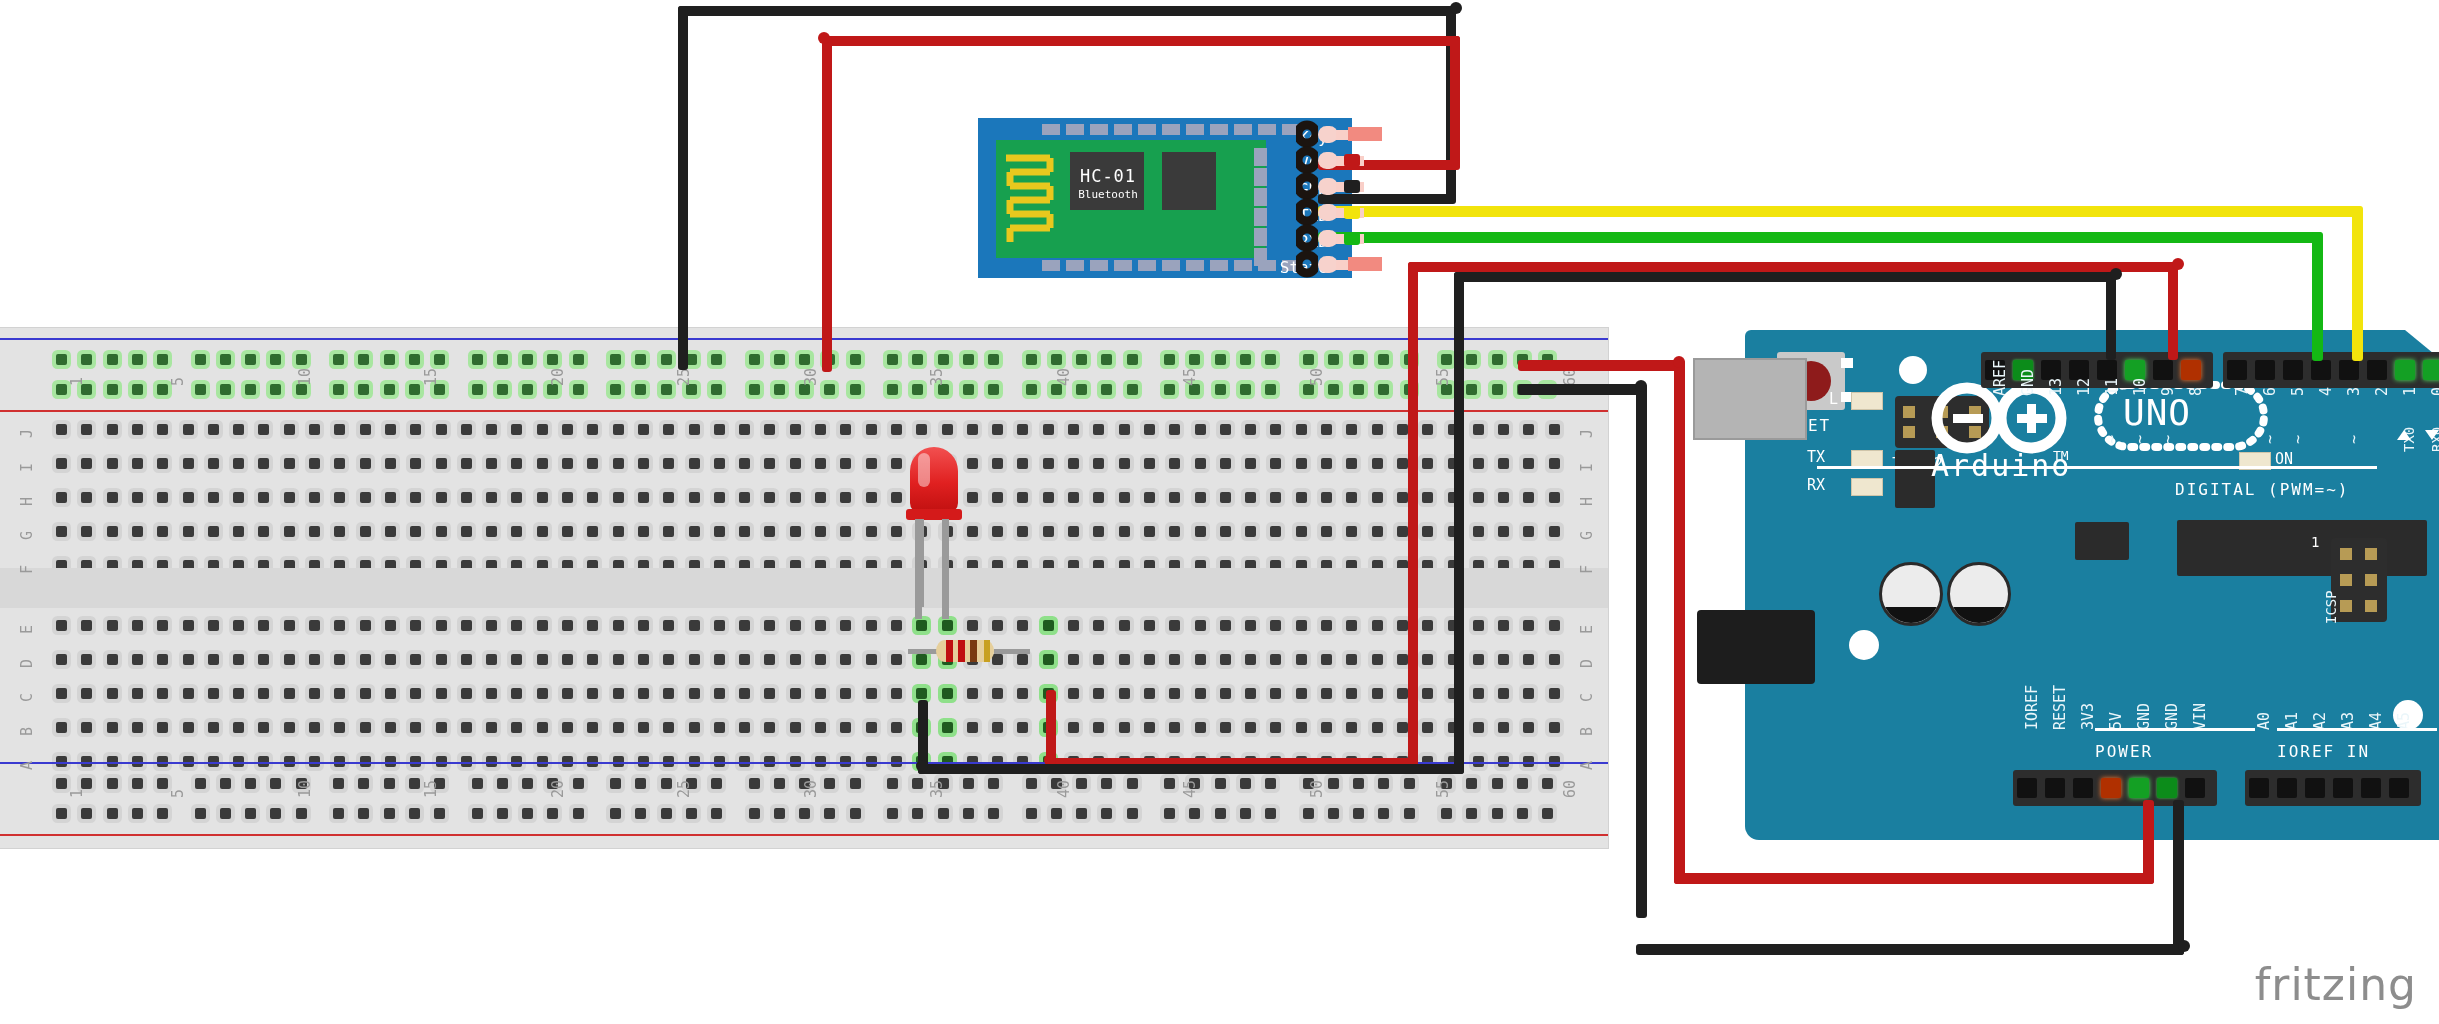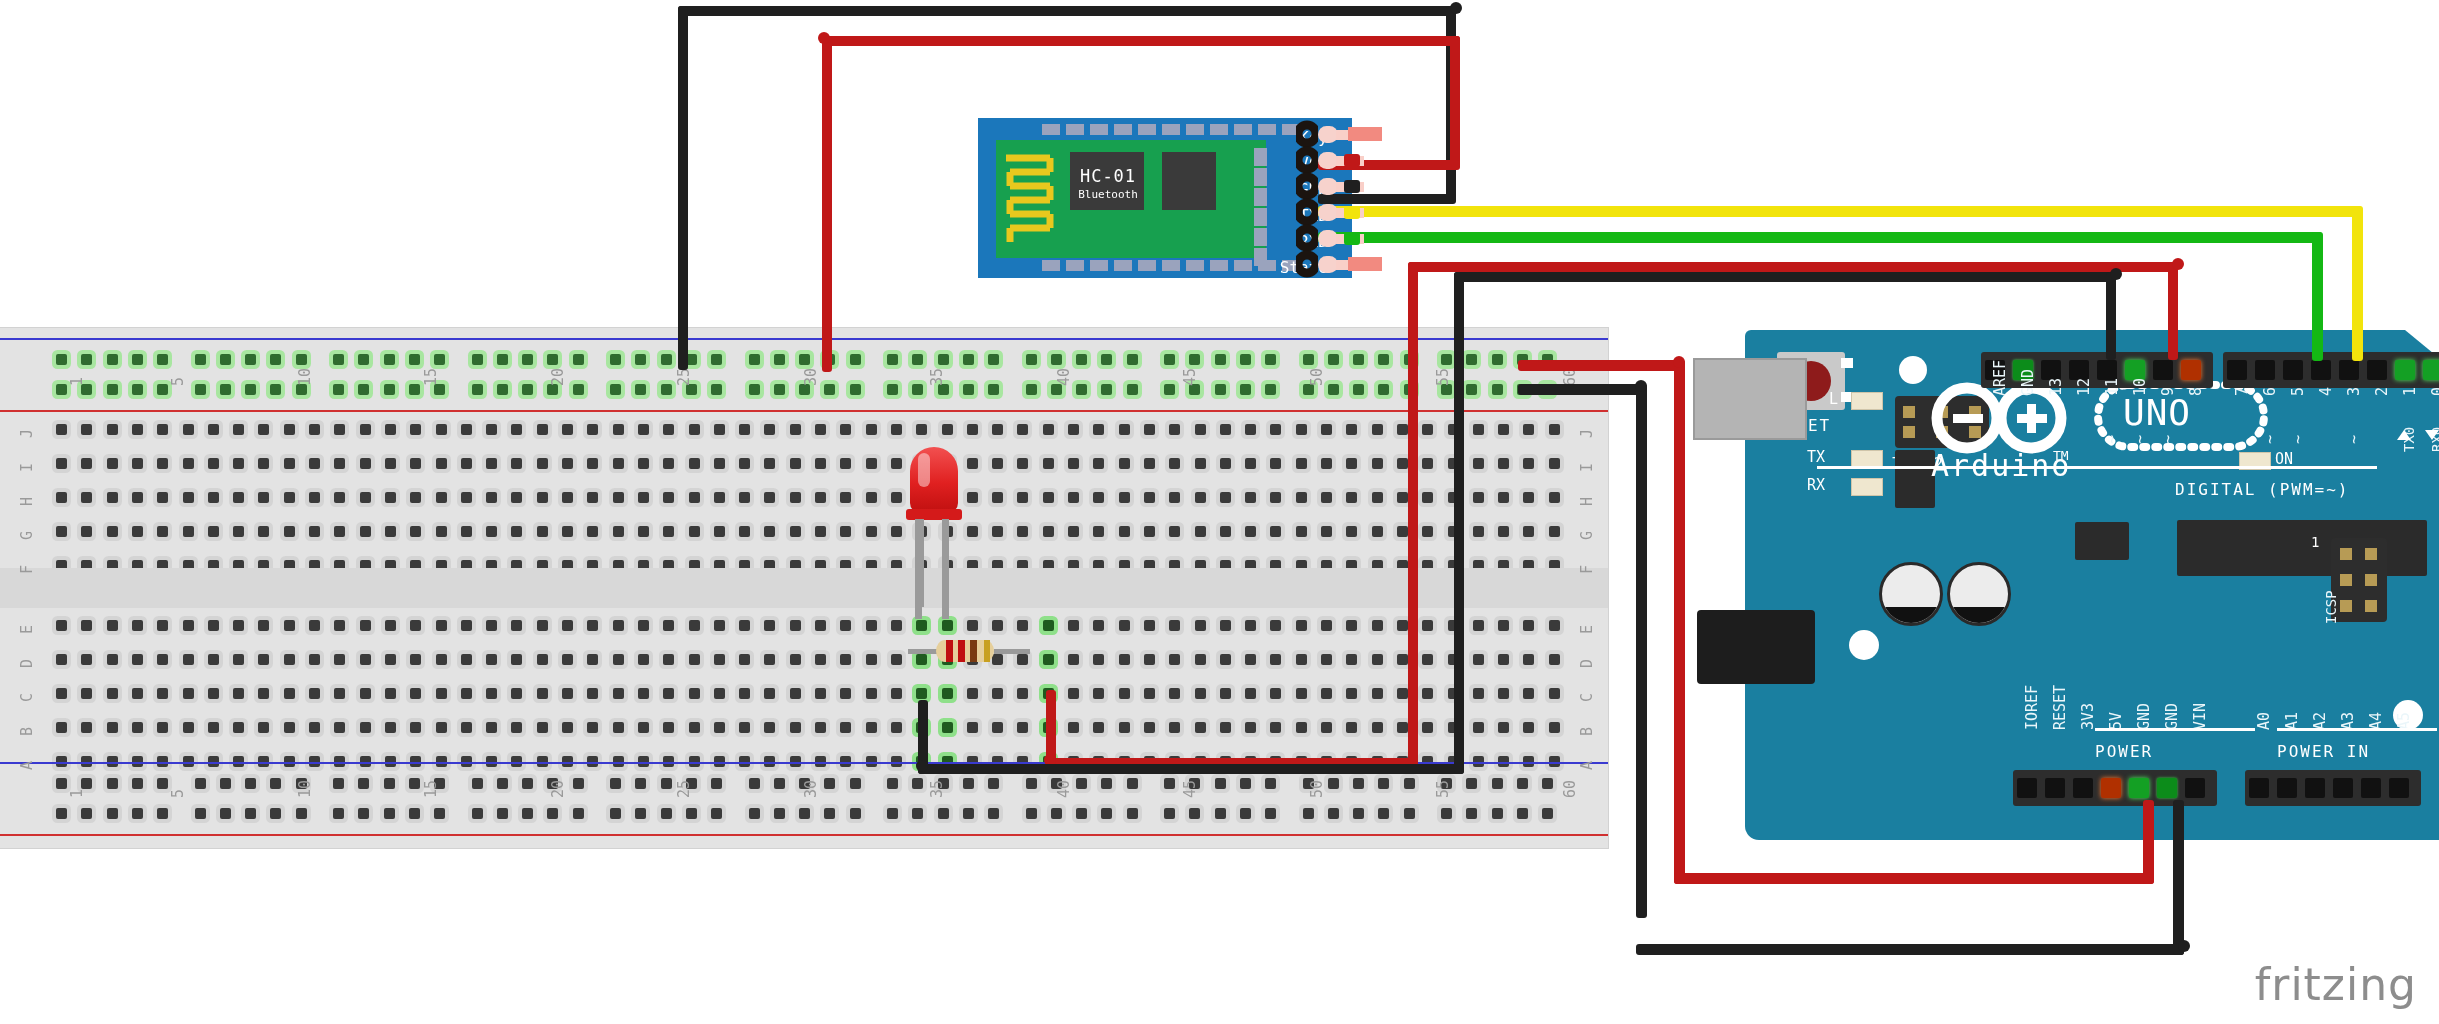--- a/index.html
+++ b/index.html
@@ -1229,21 +1229,21 @@
         <div class="plabel" style="left: 538px; top: 400px;">A1</div>
         <div class="plabel" style="left: 566px; top: 400px;">A2</div>
         <div class="plabel" style="left: 594px; top: 400px;">A3</div>
         <div class="plabel" style="left: 622px; top: 400px;">A4</div>
         <div class="plabel" style="left: 650px; top: 400px;">A5</div>
         <div class="sect" style="left: 430px; top: 150px;">DIGITAL (PWM=~)</div>
         <div class="wline" style="left: 430px; top: 136px; width: 0px;"></div>
         <div class="wline" style="left: 72px; top: 136px; width: 560px;"></div>
         <div class="sect" style="left: 350px; top: 412px;">POWER</div>
         <div class="wline" style="left: 350px; top: 398px; width: 160px;"></div>
-        <div class="sect" style="left: 532px; top: 412px;">POWER IN</div>
+        <div class="sect" style="left: 532px; top: 412px;">IOREF IN</div>
         <div class="wline" style="left: 532px; top: 398px; width: 160px;"></div>
       </div>
   </div>
 
   <div class="w blk abs" style="left:678px;top:6px;width:778px;height:10px;"></div>
   <div class="w blk abs" style="left:678px;top:6px;width:10px;height:364px;"></div>
   <div class="w blk abs" style="left:1446px;top:6px;width:10px;height:194px;"></div>
   <div class="w blk abs" style="left:1318px;top:194px;width:138px;height:10px;"></div>
   <div class="wend blk abs" style="left:1450px;top:2px;"></div>
 

